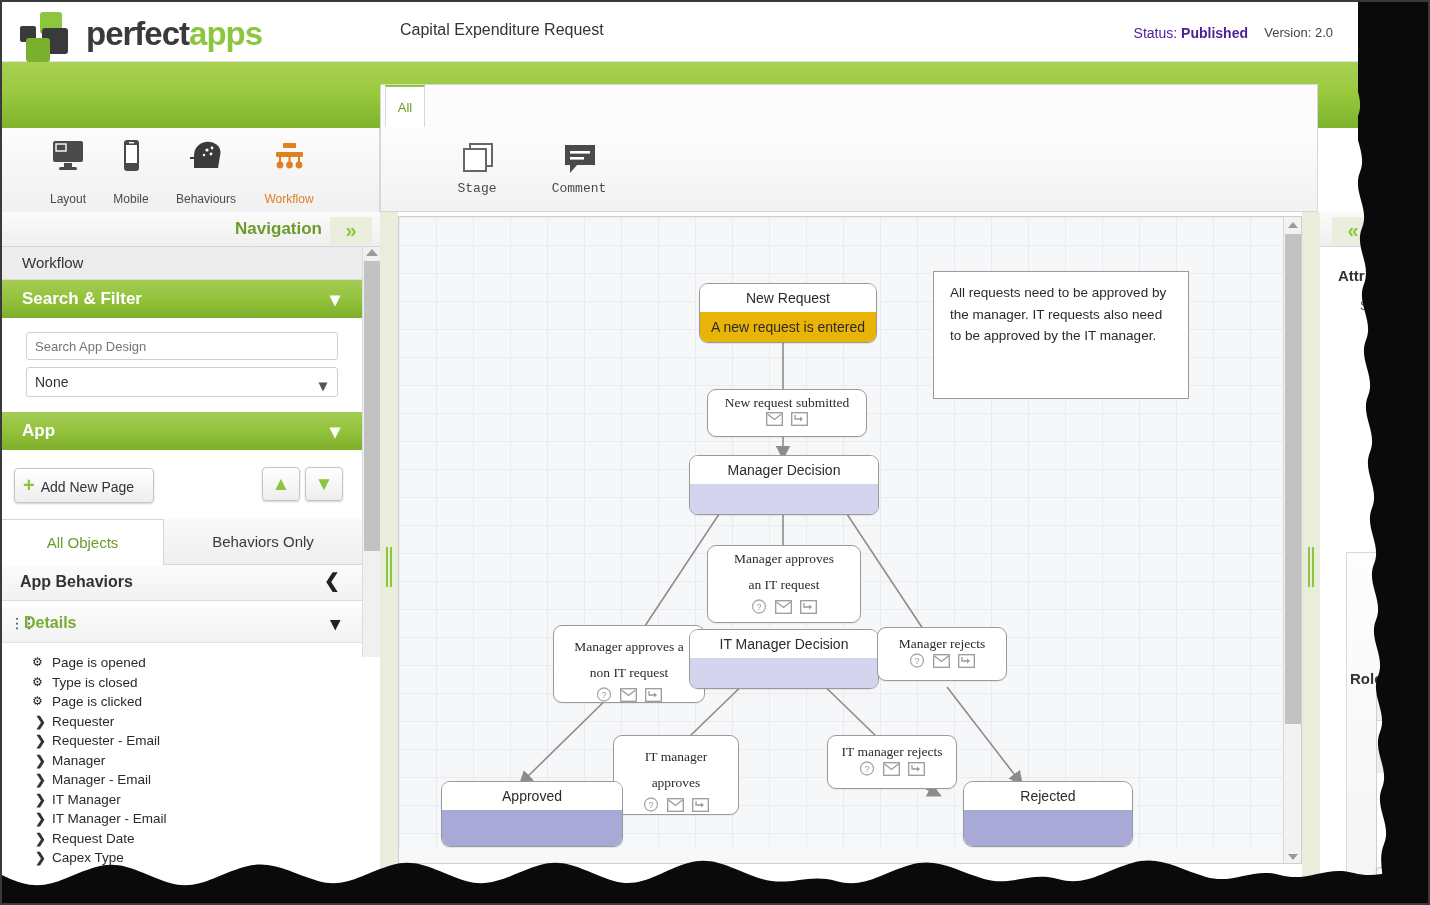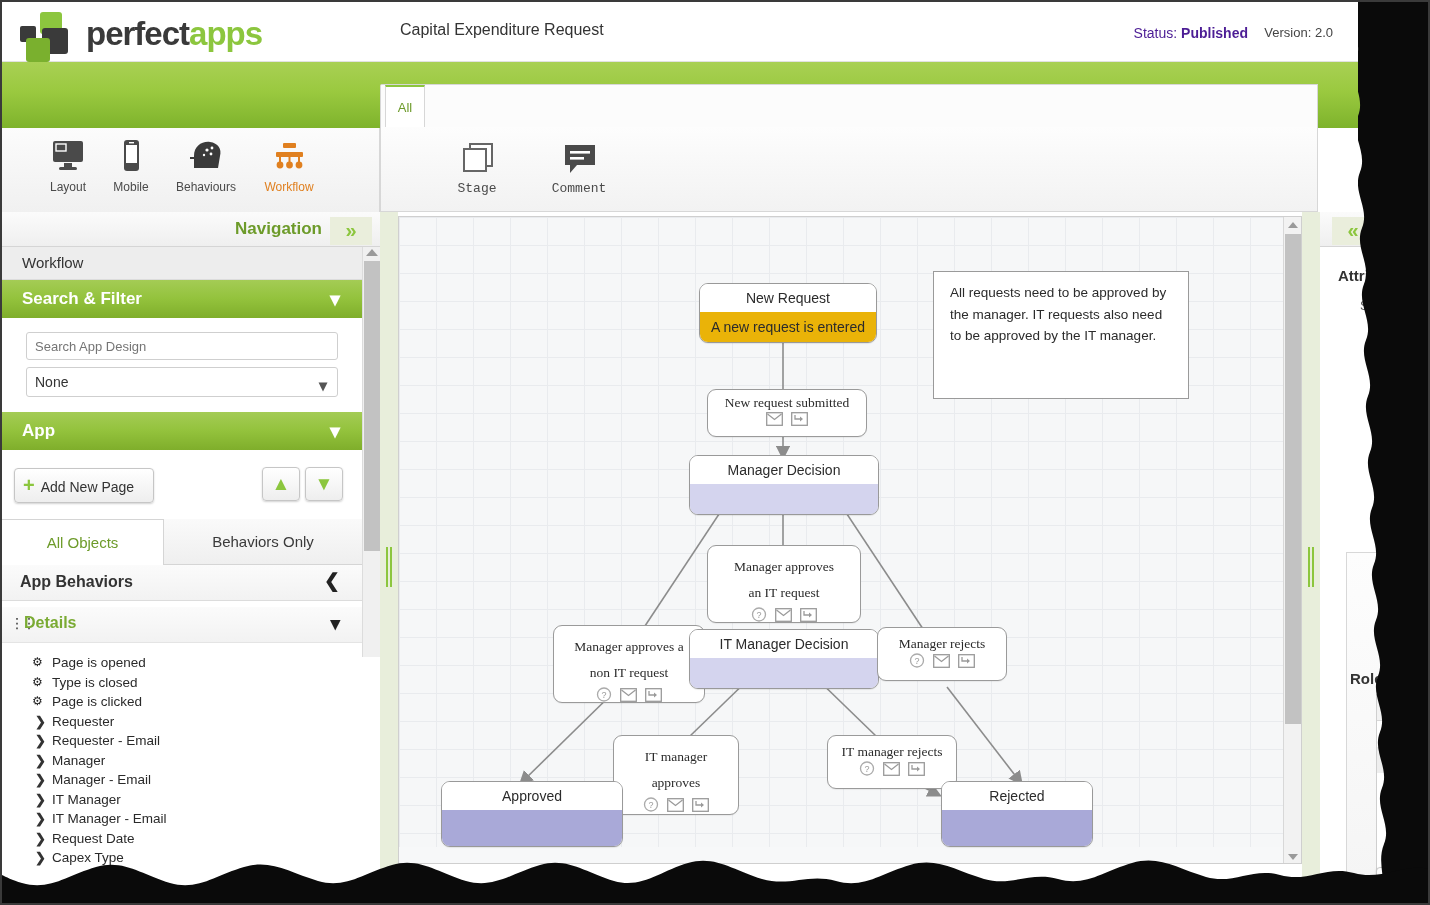--- a/index.html
+++ b/index.html
@@ -66,21 +66,21 @@
   .modbar {
     position:absolute; left:0; top:126px; width:378px; height:84px;
     background:linear-gradient(to bottom,#fcfcfc 0%, #f0f0f0 100%);
     border-right:1px solid #d7d7d7;
   }
   .modbtn {
     position:absolute; top:10px; width:72px; height:64px;
     text-align:center; cursor:pointer;
   }
   .modbtn .glyph { display:block; height:40px; line-height:40px; }
-  .modbtn .lbl { display:block; font-size:12px; color:#4a4a4a; margin-top:2px;}
+  .modbtn .lbl { display:block; font-size:12px; color:#4a4a4a; margin-top:14px;}
   .modbtn.active .lbl { color:#e08020; }
 
   
   .tabstrip {
     position:absolute; left:378px; top:82px; width:938px; height:44px;
     background:#fcfcfc;
     border:1px solid #d7d7d7; border-bottom:none;
     border-top-left-radius:2px;
   }
   .tab-all {
@@ -511,21 +511,21 @@
               </svg>
           </span>
         </div>
       </div>
 
       <div class="node stagebox" style="left:290px; top:238px; width:190px;">
         <div class="ttl">Manager Decision</div>
         <div class="bdy" style="background:#d4d4ee;"></div>
       </div>
 
-      <div class="node transbox" style="left:308px; top:328px; width:154px; height:78px; padding-top:8px;">
+      <div class="node transbox" style="left:308px; top:328px; width:154px; height:78px; ">
         <div class="tl" style="line-height:26px; white-space:pre-line;">Manager approves
 an IT request</div>
         <div class="icons">
           <span>
             <svg width="16" height="15" viewBox="0 0 16 15">
                 <circle cx="8" cy="7.5" r="6.5" fill="#fff" stroke="#aaa" stroke-width="1.3"></circle>
                 <text x="8" y="11" font-size="9" text-anchor="middle" fill="#9a9a9a" font-family="Liberation Sans, sans-serif">?</text>
               </svg>
           </span>
           <span>
@@ -649,21 +649,21 @@
               </svg>
           </span>
         </div>
       </div>
 
       <div class="node stagebox" style="left:42px; top:564px; width:182px;">
         <div class="ttl">Approved</div>
         <div class="bdy" style="background:#a9a9d8; height:36px;"></div>
       </div>
 
-      <div class="node stagebox" style="left:542px; top:564px; width:152px;">
+      <div class="node stagebox" style="left:564px; top:564px; width:170px;border-radius:10px;">
         <div class="ttl">Rejected</div>
         <div class="bdy" style="background:#a9a9d8; height:36px;"></div>
       </div>
 
     </div>
 
     <div class="vscroll">
       <div class="up"></div>
       <div class="thumb"></div>
       <div class="dn"></div>

